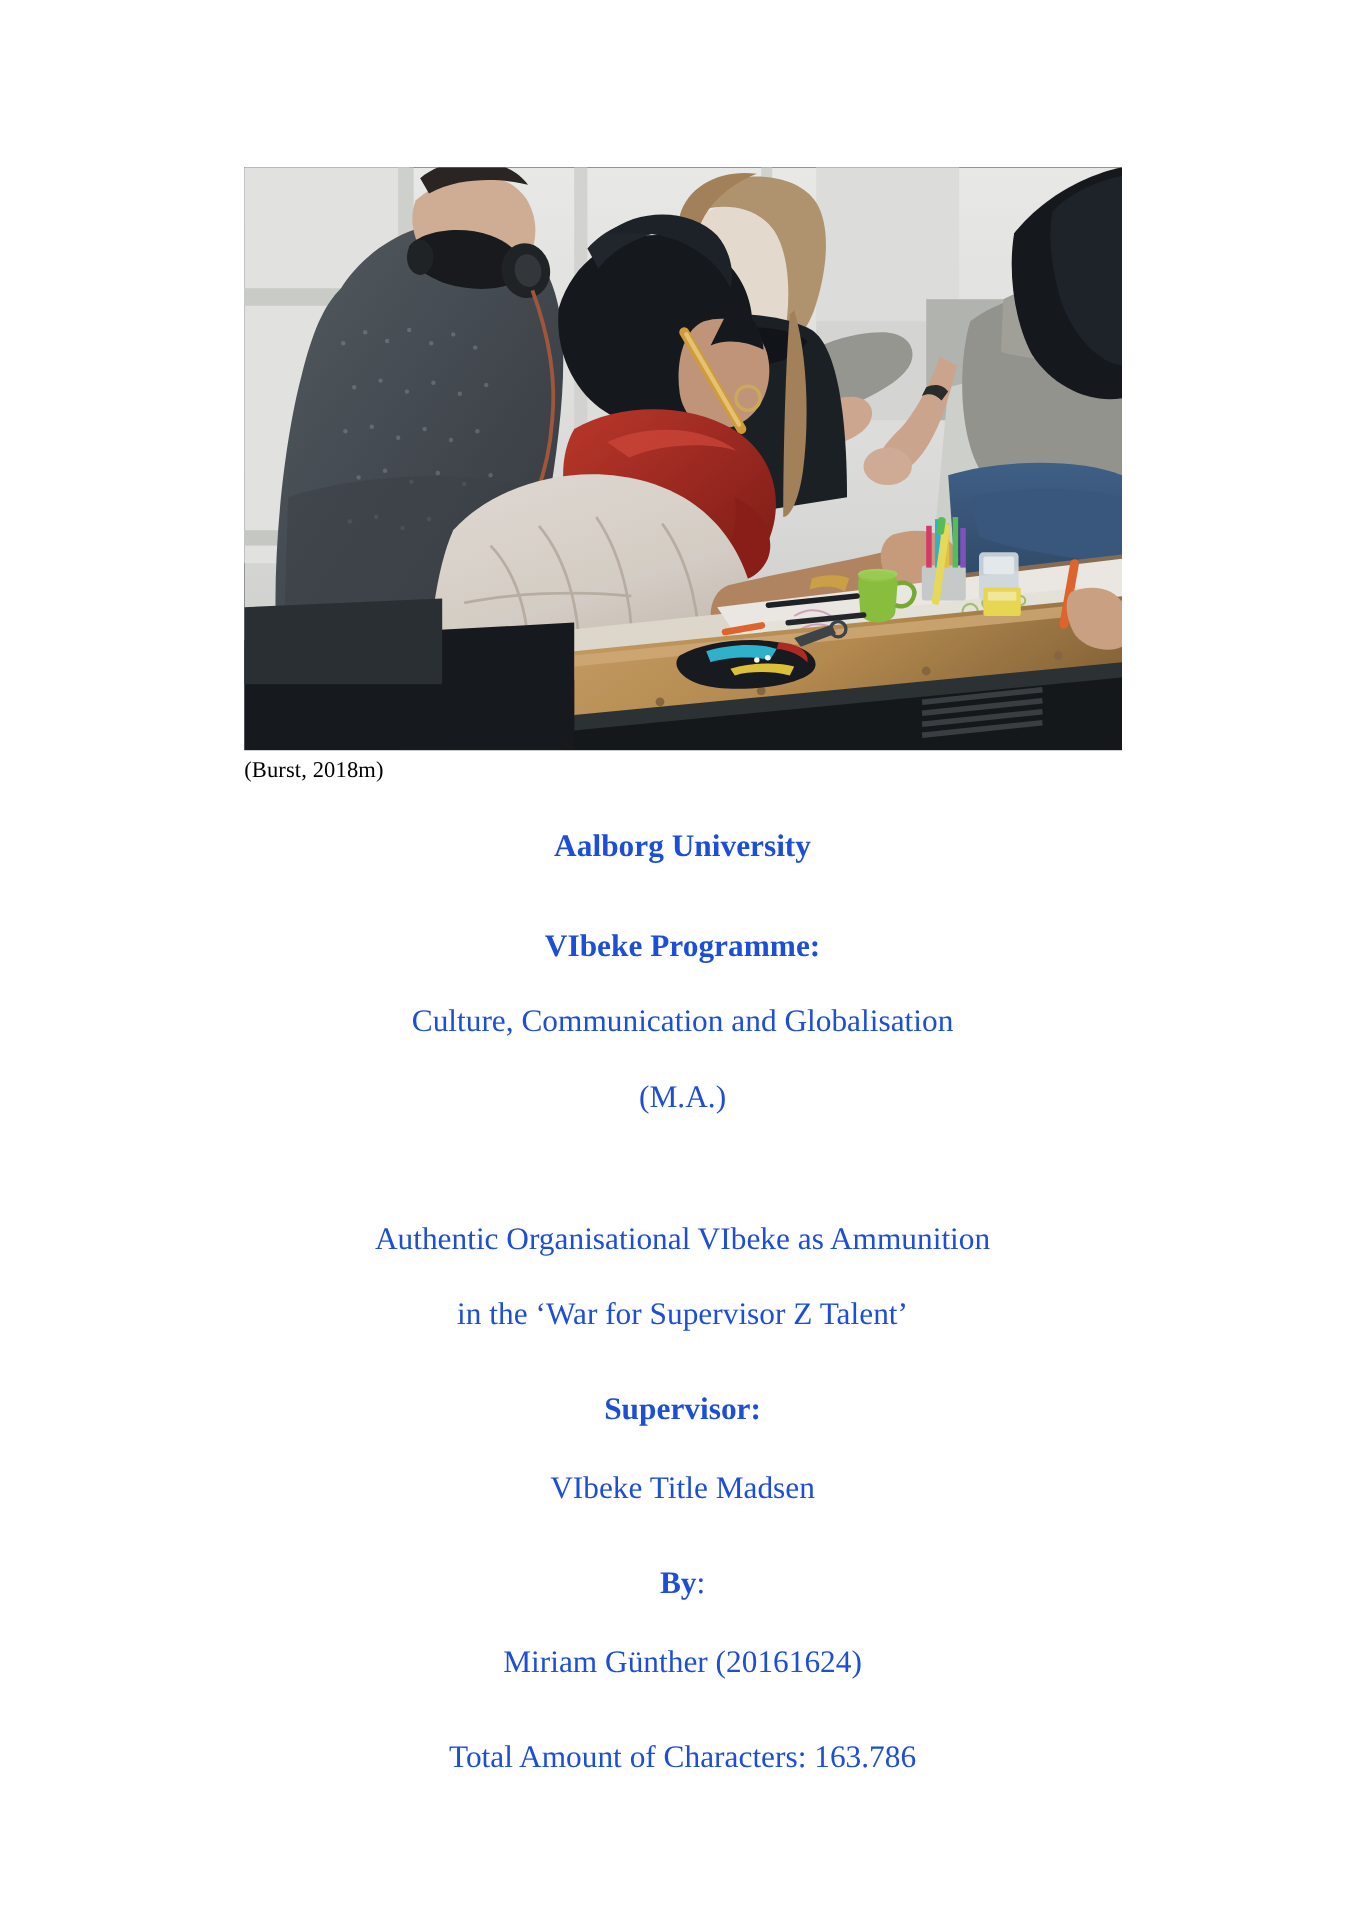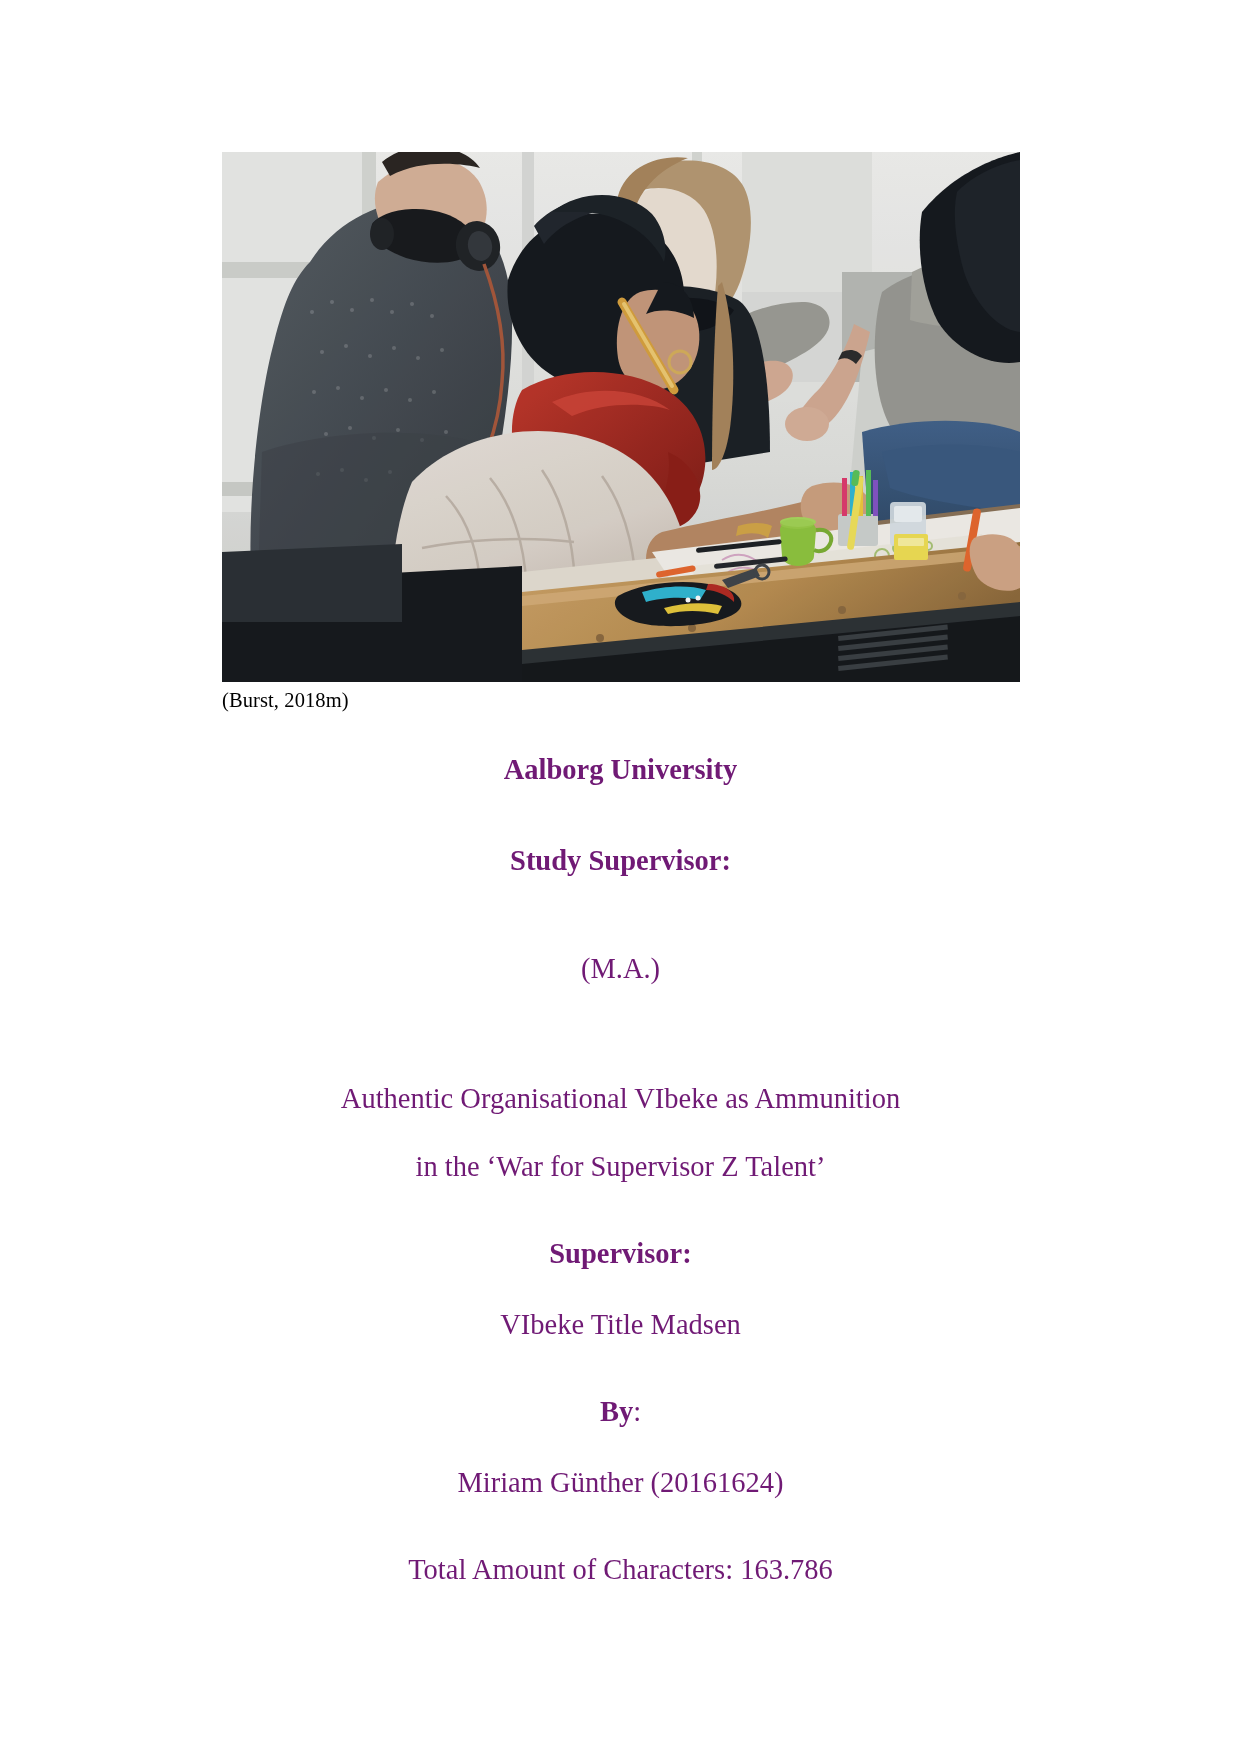--- a/index.html
+++ b/index.html
@@ -54,21 +54,21 @@
     left: 0;
     top: 756px;
     width: 1241px;
     text-align: center;
   }
   .tline {
     font-size: 28.5px;
     line-height: 1.0;
     margin: 0;
     padding: 0;
-    color: #701a75;
+    color: #1d4ed8;
     white-space: nowrap;
   }
   .tline.bold { font-weight: bold; }
   .gap-s  { height: 40px; }
   .gap-m  { height: 43px; }
   .gap-l  { height: 58px; }
   .gap-xl { height: 62px; }
 </style>
 </head>
 <body>
@@ -365,24 +365,25 @@
 
     <div class="figure-caption">(Burst, 2018m)</div>
   </div>
 
   <div class="title-block">
 
     <div class="tline bold">Aalborg University</div>
 
     <div class="gap-xl"></div>
 
-    <div class="tline bold">Study Supervisor:</div>
+    <div class="tline bold">VIbeke Programme:</div>
 
     <div class="gap-s"></div>
 
+    <div class="tline">Culture, Communication and Globalisation</div>
 
     <div class="gap-s"></div>
 
     <div class="tline">(M.A.)</div>
 
     <div class="gap-l"></div>
 
 
     <div class="gap-m"></div>
 

